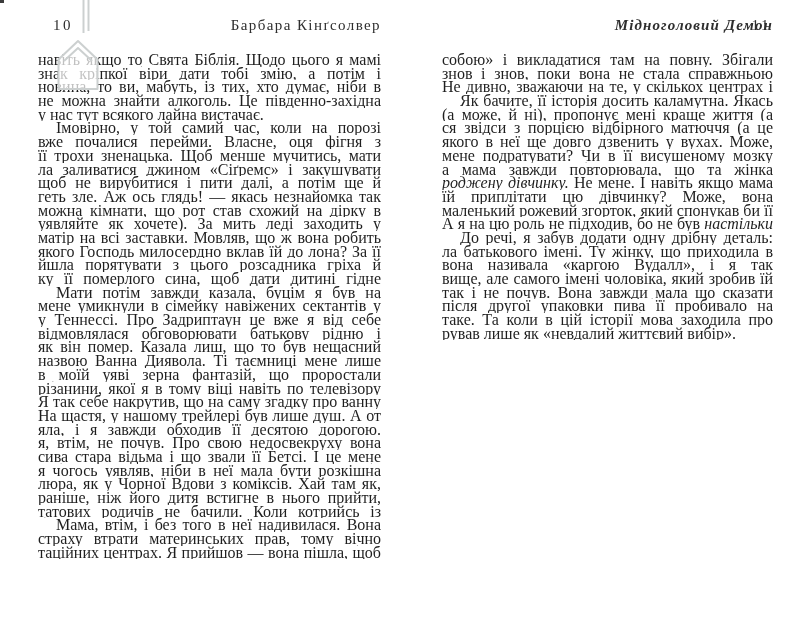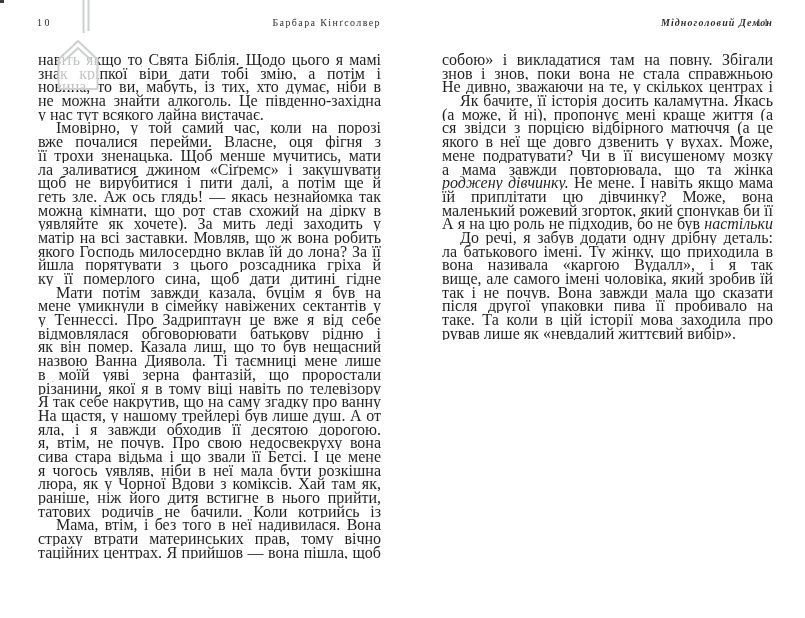--- a/index.html
+++ b/index.html
@@ -19,23 +19,23 @@
     width: 4px; height: 3px;
     background: #3c3c3c;
   }
   .page {
     position: absolute; top: 0; height: 618px;
   }
   .page.left  { left: 33px;  width: 348px; }
   .page.right { left: 437px; width: 336px; }
 
   .pagehead {
-    position: absolute; top: 17px; left: 0; right: 0;
+    position: absolute; top: 17px; left: 16px; right: 0;
     height: 15px;
-    font-size: 10px;
+    font-size: 15px;
     color: #2e2e2e;
   }
   .pagenum {
     position: absolute; top: 0;
     letter-spacing: 2.5px;
     color: #2e2e2e;
   }
   .page.left  .pagenum { left: 4px; }
   .page.right .pagenum { right: 2px; }
   .runhead {

